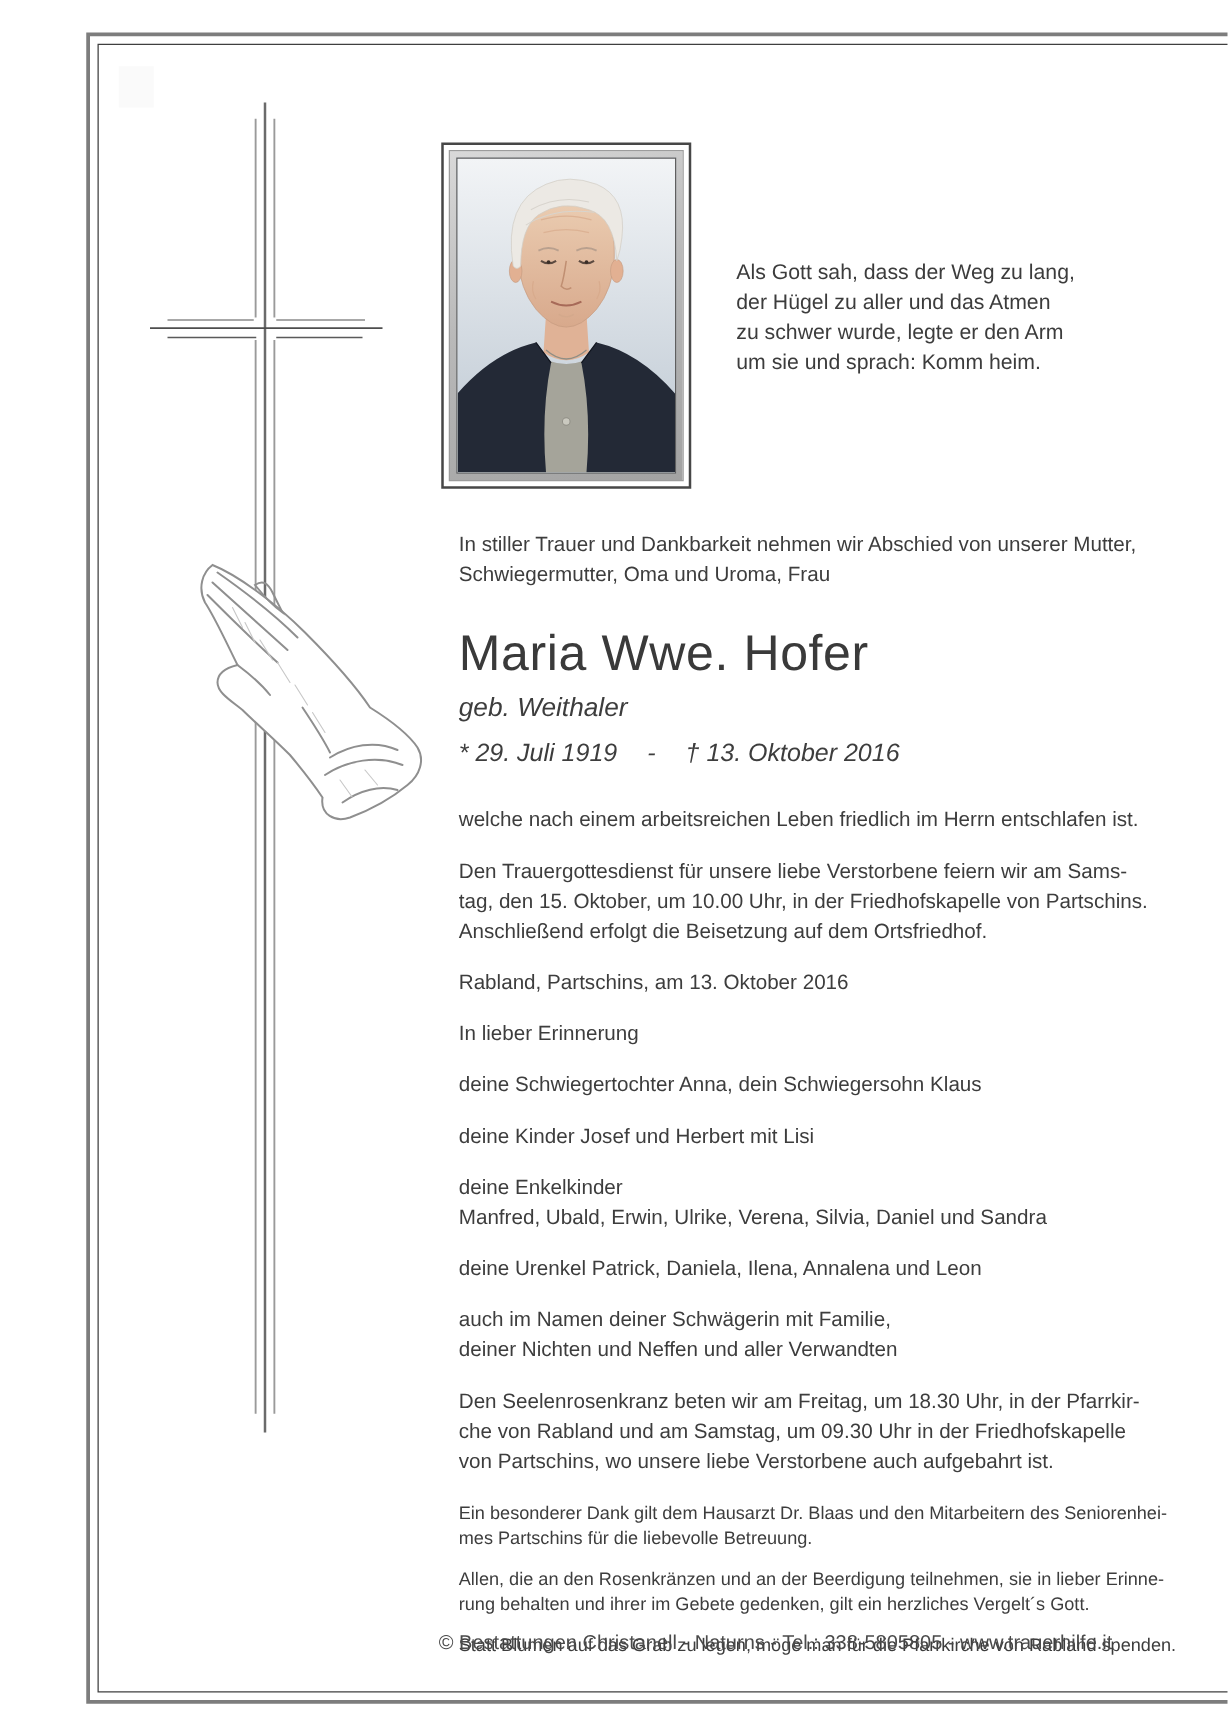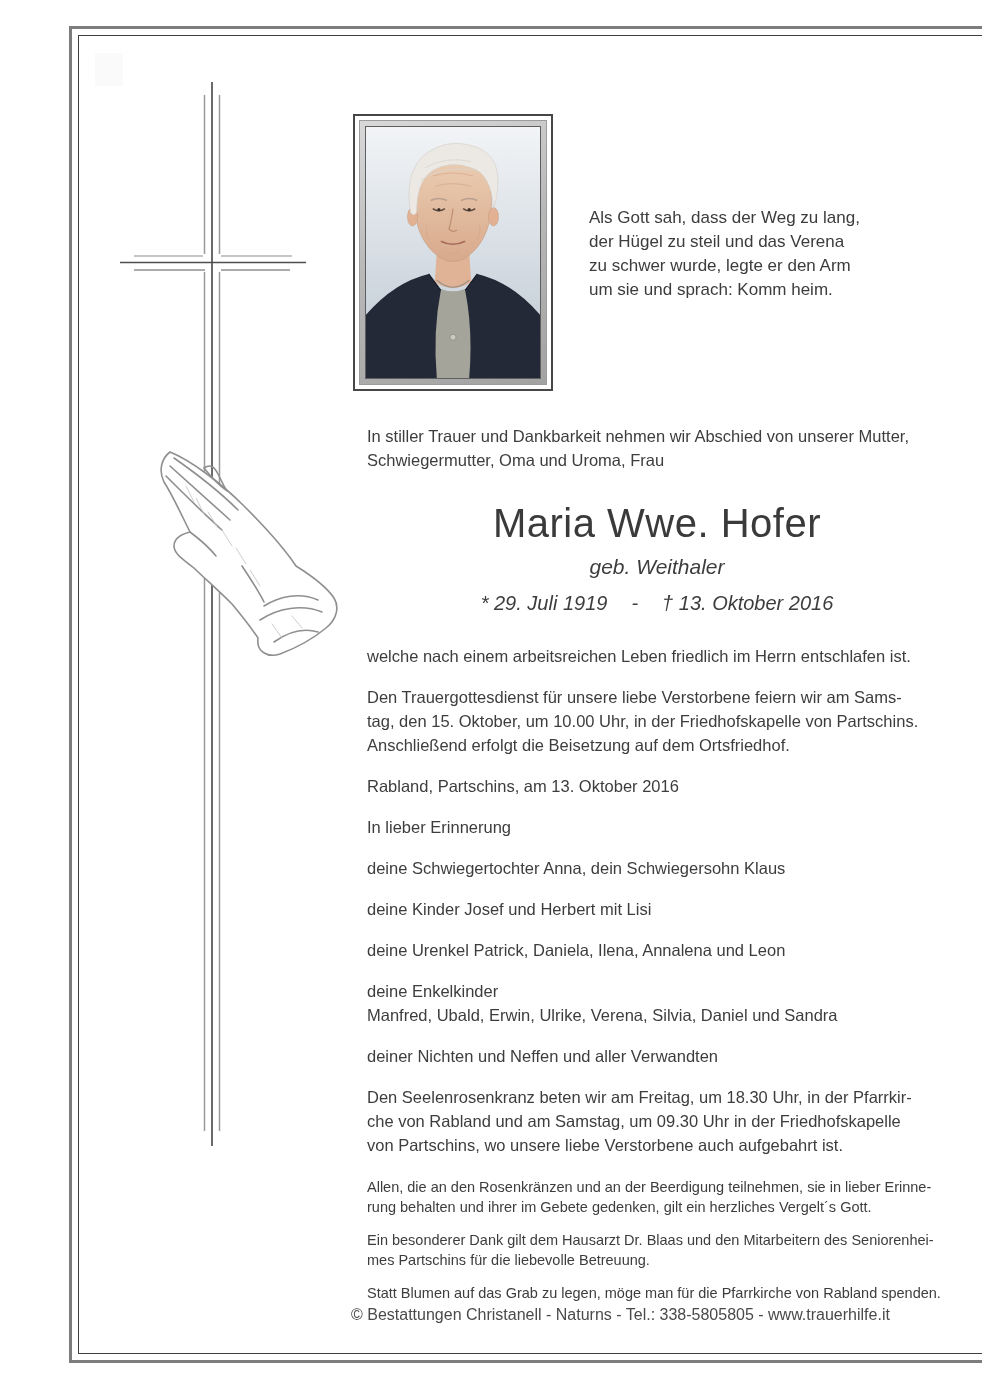--- a/index.html
+++ b/index.html
@@ -23,21 +23,21 @@
   .photo-inner svg{display:block;width:100%;height:100%;}
   
   .verse{position:absolute;left:546px;top:206px;font-size:17px;line-height:24px;color:#3c3c3c;}
   .verse .block{margin:0;}
   
   .column{position:absolute;left:324px;top:424px;width:580px;font-size:16.5px;line-height:24px;color:#3d3d3d;}
   .column .line{white-space:nowrap;}
   .column .block{margin:0 0 17px 0;}
   .intro .block{margin:0;}
   .b{font-weight:normal;}
-  .name-block{text-align:center;margin:28px 0 28px 0;}
+  .name-block{text-align:left;margin:28px 0 28px 0;}
   .name{font-size:40px;line-height:46px;color:#3a3a3a;letter-spacing:0.5px;}
   .maiden{font-size:21px;line-height:26px;margin-top:8px;font-style:italic;}
   .dates{font-size:20px;line-height:26px;margin-top:10px;font-style:italic;}
   .dates .sep{display:inline-block;margin:0 24px;}
   .smallblocks{margin-top:20px;font-size:14.5px;line-height:20px;}
   .smallblocks .block{margin:0 0 13px 0;}
   .footer{position:absolute;left:308px;top:1306px;font-size:16px;line-height:17px;color:#4a4a4a;white-space:nowrap;}
 </style>
 </head>
 <body>
@@ -130,21 +130,21 @@
           <path d="M172,246 L172,184 Q144,152 110,144 L98,160 Q106,200 102,246 Z" fill="#232936"></path>
           <path d="M62,144 L74,160 M110,144 L98,160" fill="none" stroke="#11151f" stroke-width="1"></path>
         </svg>
       </div>
     </div>
   </div>
 
   <div class="verse">
       <div class="block">
         <div class="line"><span>Als Gott sah, dass der Weg zu lang,</span></div>
-        <div class="line"><span>der Hügel zu steil und das Verena</span></div>
+        <div class="line"><span>der Hügel zu aller und das Atmen</span></div>
         <div class="line"><span>zu schwer wurde, legte er den Arm</span></div>
         <div class="line"><span>um sie und sprach: Komm heim.</span></div>
       </div>
     </div>
 
   <div class="column">
     <div class="intro">
         <div class="block">
           <div class="line"><span>In stiller Trauer und Dankbarkeit nehmen wir Abschied von unserer Mutter,</span></div>
           <div class="line"><span>Schwiegermutter, Oma und Uroma, Frau</span></div>
@@ -174,45 +174,46 @@
         <div class="block">
           <div class="line"><span class="b">In lieber Erinnerung</span></div>
         </div>
         <div class="block">
           <div class="line"><span>deine Schwiegertochter </span><span class="b">Anna</span><span>, dein Schwiegersohn </span><span class="b">Klaus</span></div>
         </div>
         <div class="block">
           <div class="line"><span>deine Kinder </span><span class="b">Josef</span><span> und </span><span class="b">Herbert</span><span> mit </span><span class="b">Lisi</span></div>
         </div>
         <div class="block">
-          <div class="line"><span>deine Urenkel </span><span class="b">Patrick, Daniela, Ilena, Annalena</span><span> und </span><span class="b">Leon</span></div>
-        </div>
-        <div class="block">
           <div class="line"><span>deine Enkelkinder</span></div>
           <div class="line"><span class="b">Manfred, Ubald, Erwin, Ulrike, Verena, Silvia, Daniel</span><span> und </span><span class="b">Sandra</span></div>
         </div>
         <div class="block">
+          <div class="line"><span>deine Urenkel </span><span class="b">Patrick, Daniela, Ilena, Annalena</span><span> und </span><span class="b">Leon</span></div>
+        </div>
+        <div class="block">
+          <div class="line"><span>auch im Namen deiner Schwägerin mit Familie,</span></div>
           <div class="line"><span>deiner Nichten und Neffen und aller Verwandten</span></div>
         </div>
         <div class="block">
           <div class="line"><span>Den Seelenrosenkranz beten wir am Freitag, um 18.30 Uhr, in der Pfarrkir-</span></div>
           <div class="line"><span>che von Rabland und am Samstag, um 09.30 Uhr in der Friedhofskapelle</span></div>
           <div class="line"><span>von Partschins, wo unsere liebe Verstorbene auch aufgebahrt ist.</span></div>
         </div>
       </div>
     <div class="smallblocks">
         <div class="block">
+          <div class="line"><span>Ein besonderer Dank gilt dem Hausarzt Dr. Blaas und den Mitarbeitern des Seniorenhei-</span></div>
+          <div class="line"><span>mes Partschins für die liebevolle Betreuung.</span></div>
+        </div>
+        <div class="block">
           <div class="line"><span>Allen, die an den Rosenkränzen und an der Beerdigung teilnehmen, sie in lieber Erinne-</span></div>
           <div class="line"><span>rung behalten und ihrer im Gebete gedenken, gilt ein herzliches Vergelt´s Gott.</span></div>
         </div>
         <div class="block">
-          <div class="line"><span>Ein besonderer Dank gilt dem Hausarzt Dr. Blaas und den Mitarbeitern des Seniorenhei-</span></div>
-          <div class="line"><span>mes Partschins für die liebevolle Betreuung.</span></div>
-        </div>
-        <div class="block">
           <div class="line"><span>Statt Blumen auf das Grab zu legen, möge man für die Pfarrkirche von Rabland spenden.</span></div>
         </div>
       </div>
   </div>
 
   <div class="footer">© Bestattungen Christanell - Naturns - Tel.: 338-5805805 - www.trauerhilfe.it</div>
 
 </div>
 
 </body></html>

